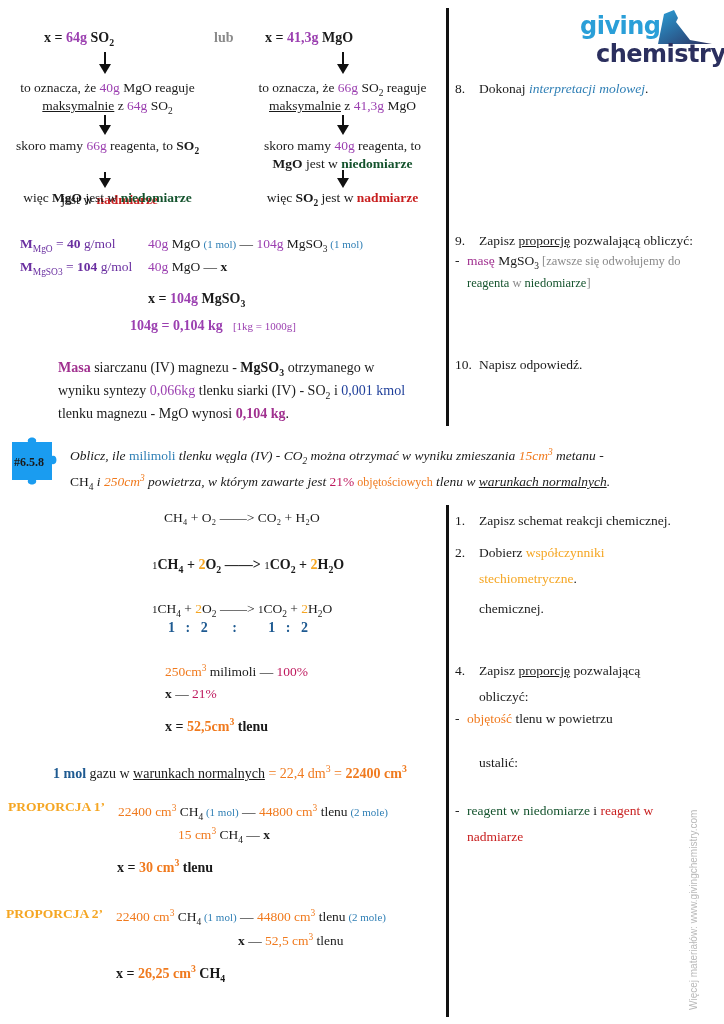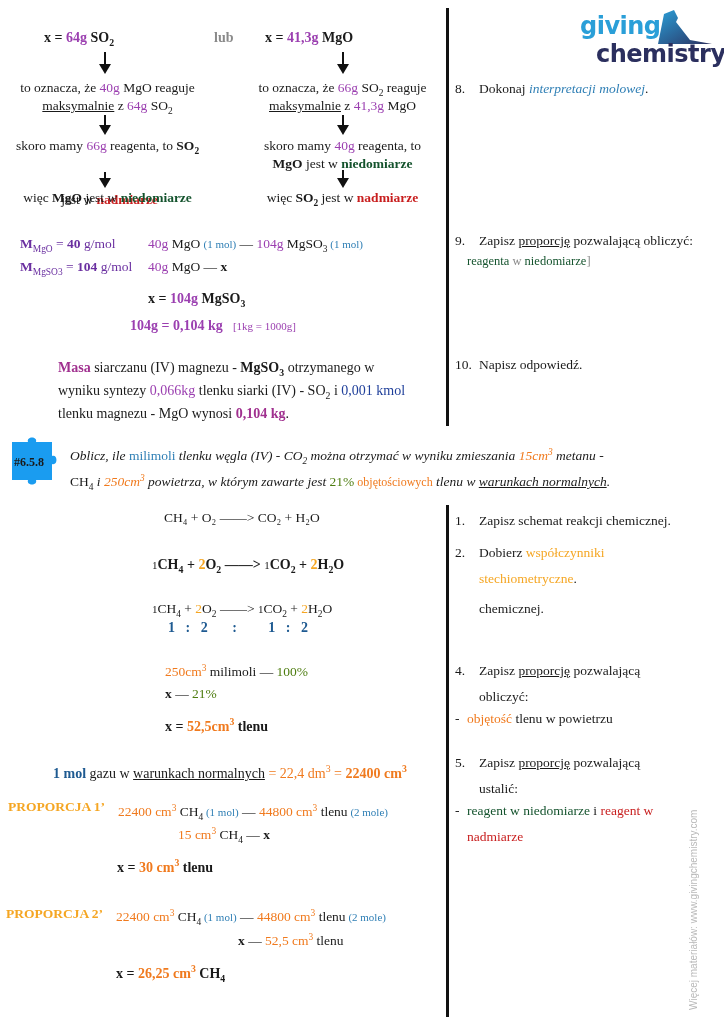--- a/index.html
+++ b/index.html
@@ -11,21 +11,21 @@
   .u { text-decoration:underline; }
   .it { font-style:italic; }
   .purple { color:#9b3fb0; }
   .violet { color:#6a2fa0; }
   .mag { color:#a0308f; }
   .blue { color:#2f7fb5; }
   .dblue { color:#1e5a91; }
   .nblue { color:#1f3f9a; }
   .green { color:#14532d; }
   .red { color:#c81e1e; }
-  .ired { color:#4d7c0f; }
+  .ired { color:#be185d; }
   .orange { color:#f07a1e; }
   .yellow { color:#f5a623; }
   .grey { color:#8a8a8a; }
   .sm { font-size:11px; }
   sub, sup { font-size:70%; line-height:0; }
   .divider { position:absolute; width:3px; background:#111; left:446px; }
   .arrow { position:absolute; width:2px; background:#111; }
   .arrow::after { content:""; position:absolute; left:-5px; bottom:-2px;
                   border-left:6px solid transparent; border-right:6px solid transparent;
                   border-top:10px solid #111; }
@@ -135,20 +135,21 @@
   <div><span>tlenku magnezu - MgO wynosi </span><span class="b mag">0,104 kg</span><span>.</span></div>
 </div>
 
 <div class="step" style="top:76px;">
   <span class="num">8.</span><span>Dokonaj </span><span class="it blue">interpretacji molowej</span><span>.</span>
 </div>
 <div class="step" style="top:228px;">
   <span class="num">9.</span><span>Zapisz </span><span class="u">proporcję</span><span> pozwalającą obliczyć:</span>
 </div>
 <div class="step" style="top:250px;line-height:22px;">
+  <div><span style="display:inline-block;width:12px;">-</span><span class="mag">masę</span><span> MgSO</span><sub>3</sub><span class="grey" style="font-size:12.5px;"> [zawsze się odwołujemy do</span></div>
   <div style="padding-left:12px;font-size:12.5px;"><span class="green">reagenta</span><span class="grey"> w </span><span class="green">niedomiarze</span><span class="grey">]</span></div>
 </div>
 <div class="step" style="top:352px;">
   <span class="num">10.</span><span>Napisz odpowiedź.</span>
 </div>
 
 <svg class="puzzle" viewBox="0 0 58 58">
   <path d="M4 6 H20 C18 0 30 0 28 6 H44 V20 C50 18 50 30 44 28 V44 H28 C30 50 18 50 20 44 H4 Z" fill="#1a9cf0"></path>
 </svg>
 <div class="puzzle-label">#6.5.8</div>
@@ -217,21 +218,20 @@
   <div style="padding-left:24px;"><span>chemicznej.</span></div>
 </div>
 <div class="step" style="top:658px;">
   <div><span class="num">4.</span><span>Zapisz </span><span class="u">proporcję</span><span> pozwalającą</span></div>
   <div style="padding-left:24px;"><span>obliczyć:</span></div>
 </div>
 <div class="step" style="top:706px;">
   <span style="display:inline-block;width:12px;">-</span><span class="orange">objętość</span><span> tlenu w powietrzu</span>
 </div>
 <div class="step" style="top:750px;">
-  <div><span class="num">5.</span><span>Zapisz </span><span class="u">proporcję</span><span> pozwalającą</span></div>
   <div style="padding-left:24px;"><span>ustalić:</span></div>
 </div>
 <div class="step" style="top:798px;">
   <div><span style="display:inline-block;width:12px;">-</span><span class="green">reagent w niedomiarze</span><span> i </span><span class="red">reagent w</span></div>
   <div style="padding-left:12px;"><span class="red">nadmiarze</span></div>
 </div>
 
 <div class="watermark">Więcej materiałów: www.givingchemistry.com</div>
 
 </body></html>

